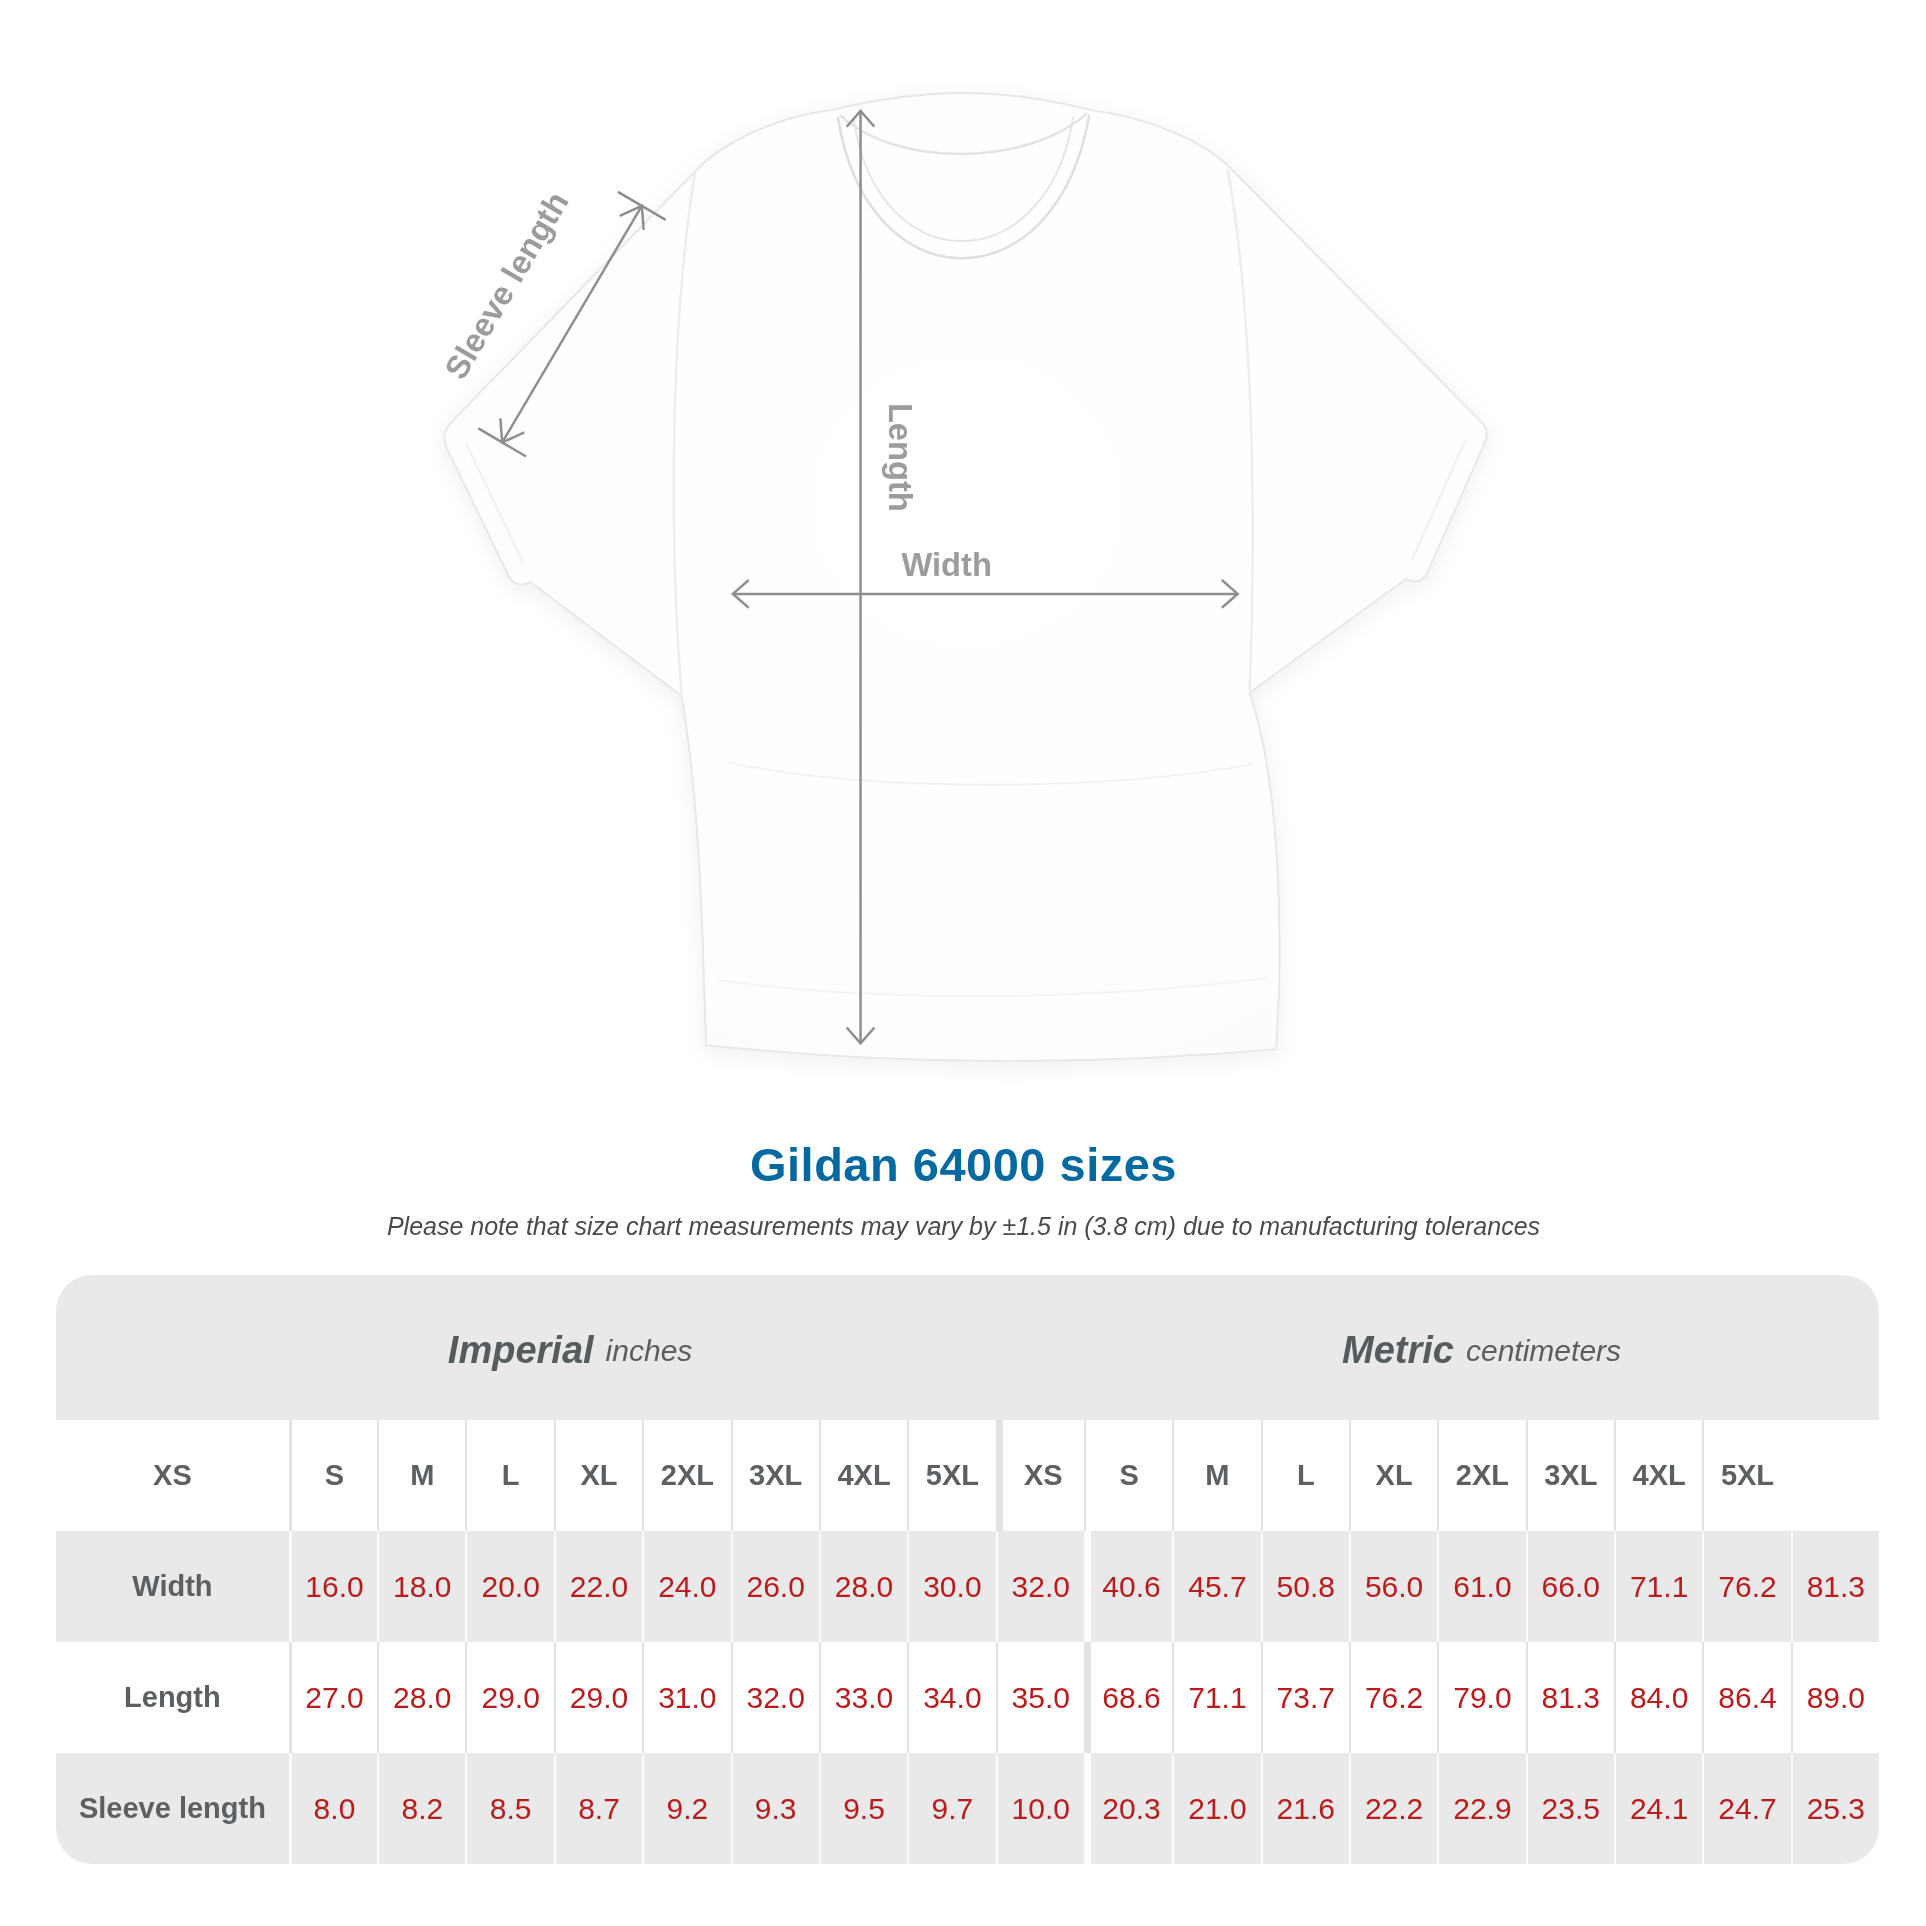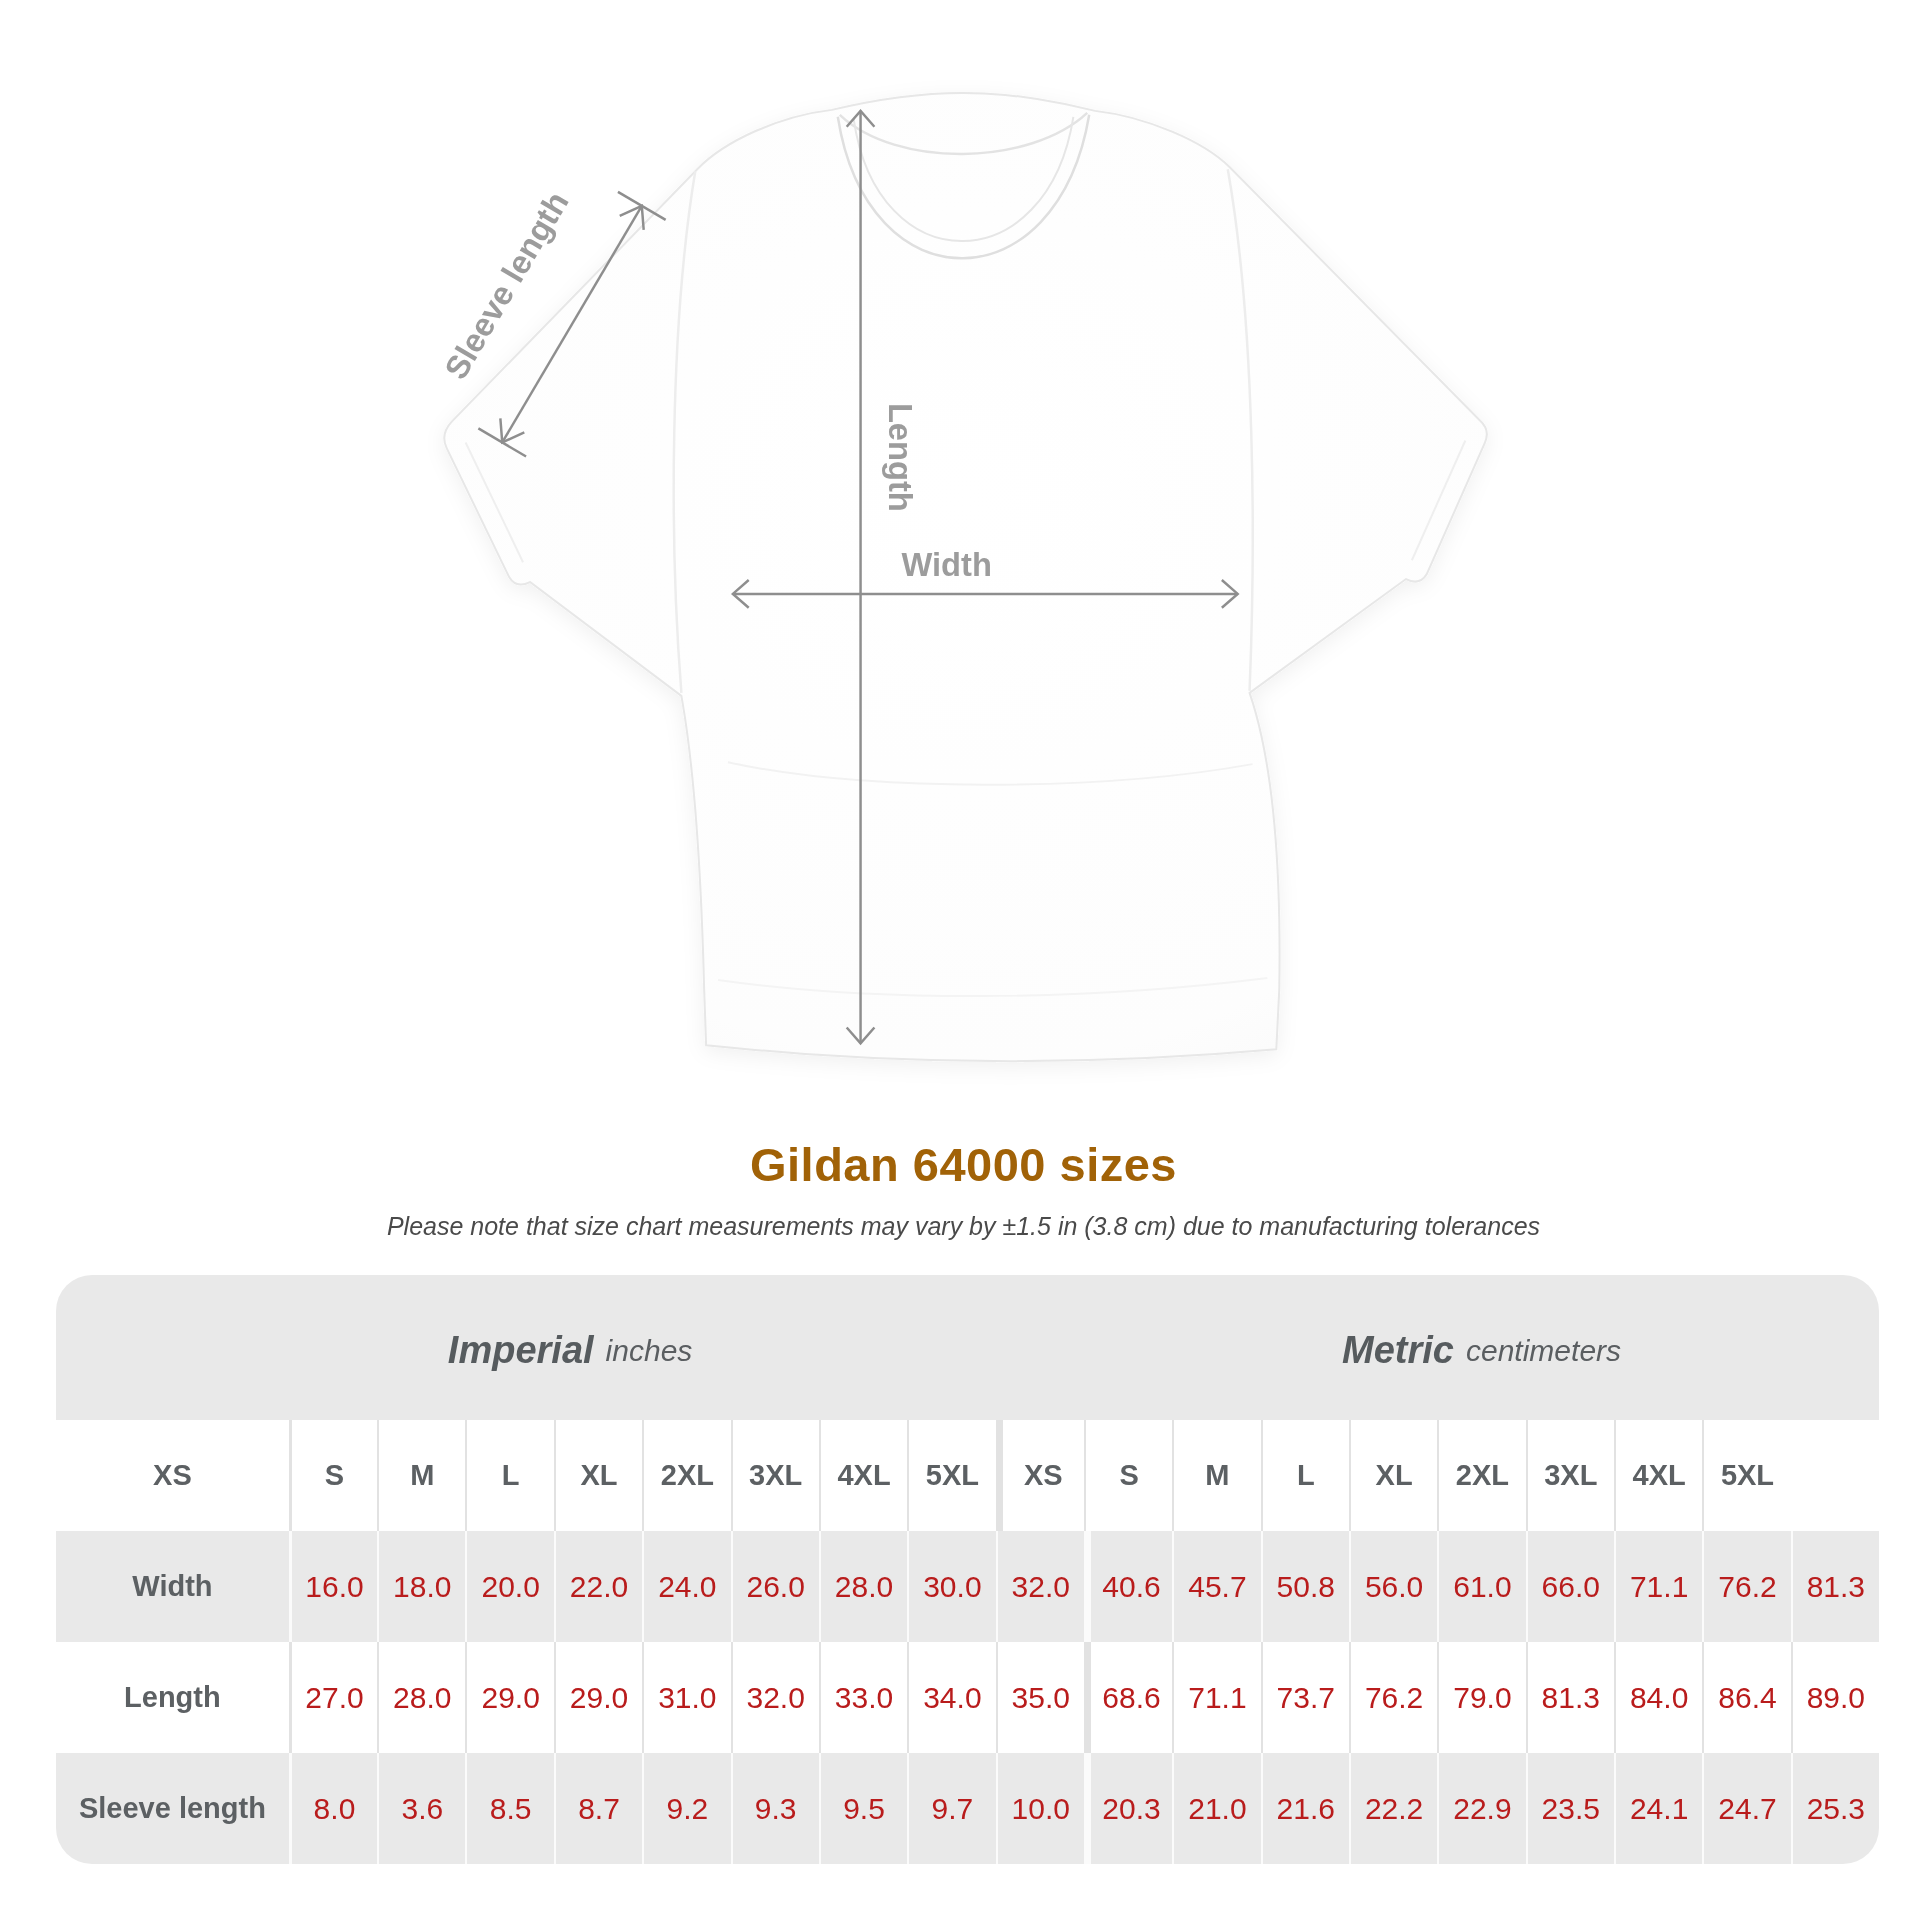--- a/index.html
+++ b/index.html
@@ -4,21 +4,21 @@
 <style>
   html,body{margin:0;padding:0;background:#ffffff;}
   .canvas{
     position:relative;width:1927px;height:1927px;background:#ffffff;overflow:hidden;
     font-family:"Liberation Sans", sans-serif;
   }
   
   .diagram{position:absolute;left:0;top:0;width:1927px;height:1168px;}
   
   .title-block{position:absolute;left:0;top:1137px;width:1927px;text-align:center;}
-  .page-title{margin:0;font-size:47px;font-weight:bold;color:#a16207;letter-spacing:0.5px;}
+  .page-title{margin:0;font-size:47px;font-weight:bold;color:#0369a1;letter-spacing:0.5px;}
   .page-note{margin:20px 0 0 0;font-size:25px;font-style:italic;color:#4a4a4a;}
   
   .size-table{
     position:absolute;left:56px;top:1275px;width:1823px;
     border-radius:36px;overflow:hidden;background:#ffffff;
   }
   .band{display:flex;background:#e9e9e9;height:145px;}
   .band-half{display:flex;align-items:center;justify-content:center;gap:12px;padding-top:6px;}
   .band-left{width:56.4%;}
   .band-right{width:43.6%;}
@@ -197,21 +197,21 @@
       <div class="val">79.0</div>
       <div class="val">81.3</div>
       <div class="val">84.0</div>
       <div class="val">86.4</div>
       <div class="val">89.0</div>
     </div>
 
     <div class="row r-gray">
       <div class="lbl">Sleeve length</div>
       <div class="val">8.0</div>
-      <div class="val">3.6</div>
+      <div class="val">8.2</div>
       <div class="val">8.5</div>
       <div class="val">8.7</div>
       <div class="val">9.2</div>
       <div class="val">9.3</div>
       <div class="val">9.5</div>
       <div class="val">9.7</div>
       <div class="val">10.0</div>
       <div class="val mfirst">20.3</div>
       <div class="val">21.0</div>
       <div class="val">21.6</div>

